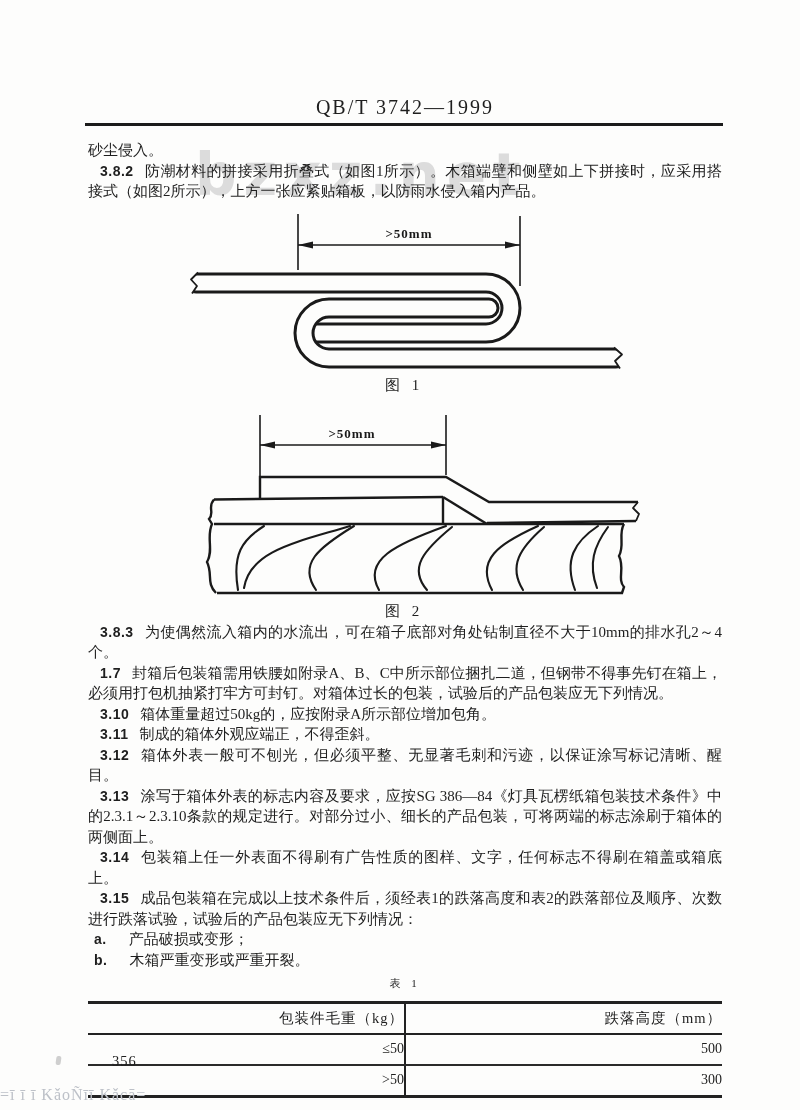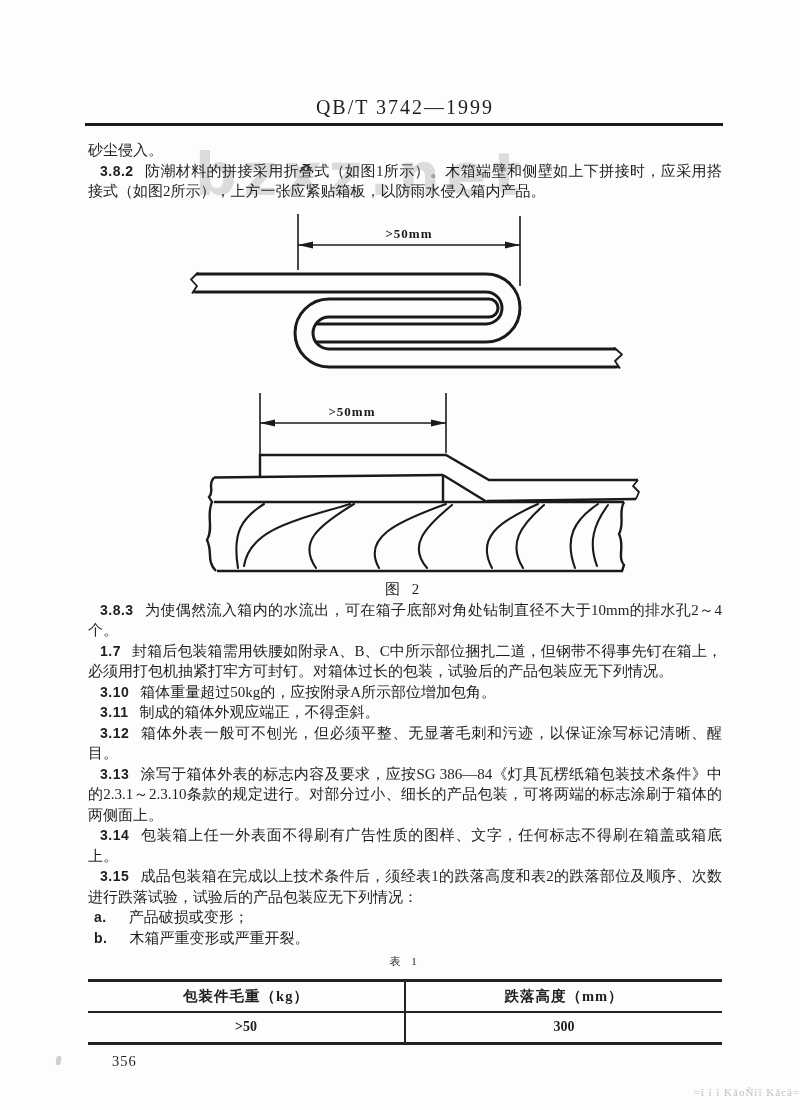--- a/index.html
+++ b/index.html
@@ -29,36 +29,36 @@
   .figure.fig2{margin-top:6px;}
   .figure svg{display:block;}
   .fig-caption{text-align:center;font-size:15px;line-height:22px;margin-left:16px;letter-spacing:4px;}
   .tbl-caption{text-align:center;font-size:11px;line-height:20px;margin-top:3px;letter-spacing:4px;}
   table.spec{
     width:100%;margin-top:8px;border-collapse:collapse;
     border-top:3px solid #222;border-bottom:3px solid #222;
     font-size:14px;
   }
   table.spec th,table.spec td{
-    width:50%;text-align:center;font-weight:bold;
+    width:50%;text-align:right;font-weight:normal;
     height:29px;padding:0;
   }
   table.spec th{border-bottom:2px solid #222;font-size:14.5px;letter-spacing:1px;}
   table.spec tr.r1 td{border-bottom:2px solid #2a2a2a;}
   table.spec th:first-child,table.spec td:first-child{border-right:2px solid #222;}
   .page-number{position:absolute;left:112px;top:1053px;font-size:14.5px;letter-spacing:1px;z-index:1;}
   .wm-main{
     position:absolute;left:195px;top:140px;z-index:0;
     font-family:"DejaVu Sans","Liberation Sans",sans-serif;
     font-weight:900;font-size:58px;line-height:70px;
     color:#dcdcdc;letter-spacing:7px;
   }
   .wm-footer{
-    position:absolute;left:0;top:1086px;width:100%;text-align:right;
-    font-size:11px;color:#bdc1c8;letter-spacing:1px;z-index:1;
+    position:absolute;left:0;top:1086px;width:100%;text-align:left;
+    font-size:16px;color:#bdc1c8;letter-spacing:1px;z-index:1;
     font-family:"Liberation Serif","DejaVu Serif",serif;
   }
   .smudge{position:absolute;left:56px;top:1056px;width:5px;height:9px;background:#a9a9a9;border-radius:2px;opacity:.55;transform:rotate(8deg);z-index:1;}
   .draw{stroke:#1a1a1a;fill:none;stroke-width:2.4;}
   .dimline{stroke:#1a1a1a;fill:none;stroke-width:1.6;}
   .dimtext{font-family:"Liberation Serif","DejaVu Serif",serif;font-size:13px;font-weight:600;letter-spacing:1px;fill:#1a1a1a;}
   .arrow{fill:#1a1a1a;stroke:none;}
   .ribbon-out{stroke:#1a1a1a;stroke-width:21;fill:none;stroke-linecap:round;stroke-linejoin:round;}
   .ribbon-in{stroke:#fdfdfc;stroke-width:15;fill:none;stroke-linecap:round;stroke-linejoin:round;}
   .jag-mask{fill:#fdfdfc;stroke:none;}
@@ -97,20 +97,21 @@
           <path class="ribbon-out" d="M50,73 H340 A25,25 0 0 1 340,123 H164"></path>
           <path class="ribbon-in" d="M50,73 H340 A25,25 0 0 1 340,123 H164"></path>
           <path class="ribbon-out" d="M470,148 H183 A25,25 0 0 1 183,98 H343"></path>
           <path class="ribbon-in" d="M470,148 H183 A25,25 0 0 1 183,98 H343"></path>
 
           <polygon class="jag-mask" points="52,61.5 45,69 51,76 46,84.5 26,86 26,60"></polygon>
           <path class="jag-line" d="M52,62.5 L45,69.5 L51,76 L46,83.5"></path>
           <polygon class="jag-mask" points="468,136.5 476,144 469,151 474,159.5 494,161 494,135"></polygon>
           <path class="jag-line" d="M468,137.5 L476,144.5 L469,151 L474,158.5"></path>
         </svg>
+        <div class="fig-caption">图 1</div>
       </div>
 
       <div class="figure fig2">
         <svg width="500" height="198" viewBox="0 0 500 198">
 
           <line class="dimline" x1="114" y1="13" x2="114" y2="75"></line>
           <line class="dimline" x1="300" y1="13" x2="300" y2="73"></line>
           <line class="dimline" x1="114" y1="43" x2="300" y2="43"></line>
           <polygon class="arrow" points="114,43 129,39.5 129,46.5"></polygon>
           <polygon class="arrow" points="300,43 285,39.5 285,46.5"></polygon>
@@ -155,20 +156,24 @@
       <p class="para list-item"><b class="num">b.</b><span>木箱严重变形或严重开裂。</span></p>
 
       <div class="tbl-caption">表 1</div>
 
       <table class="spec">
         <tbody>
             <tr>
           <th>包装件毛重（kg）</th>
           <th>跌落高度（mm）</th>
         </tr>
+        <tr class="r1">
+          <td>≤50</td>
+          <td>500</td>
+        </tr>
         <tr>
           <td>&gt;50</td>
           <td>300</td>
         </tr>
       </tbody>
         </table>
 
     </div>
   </div>
 

